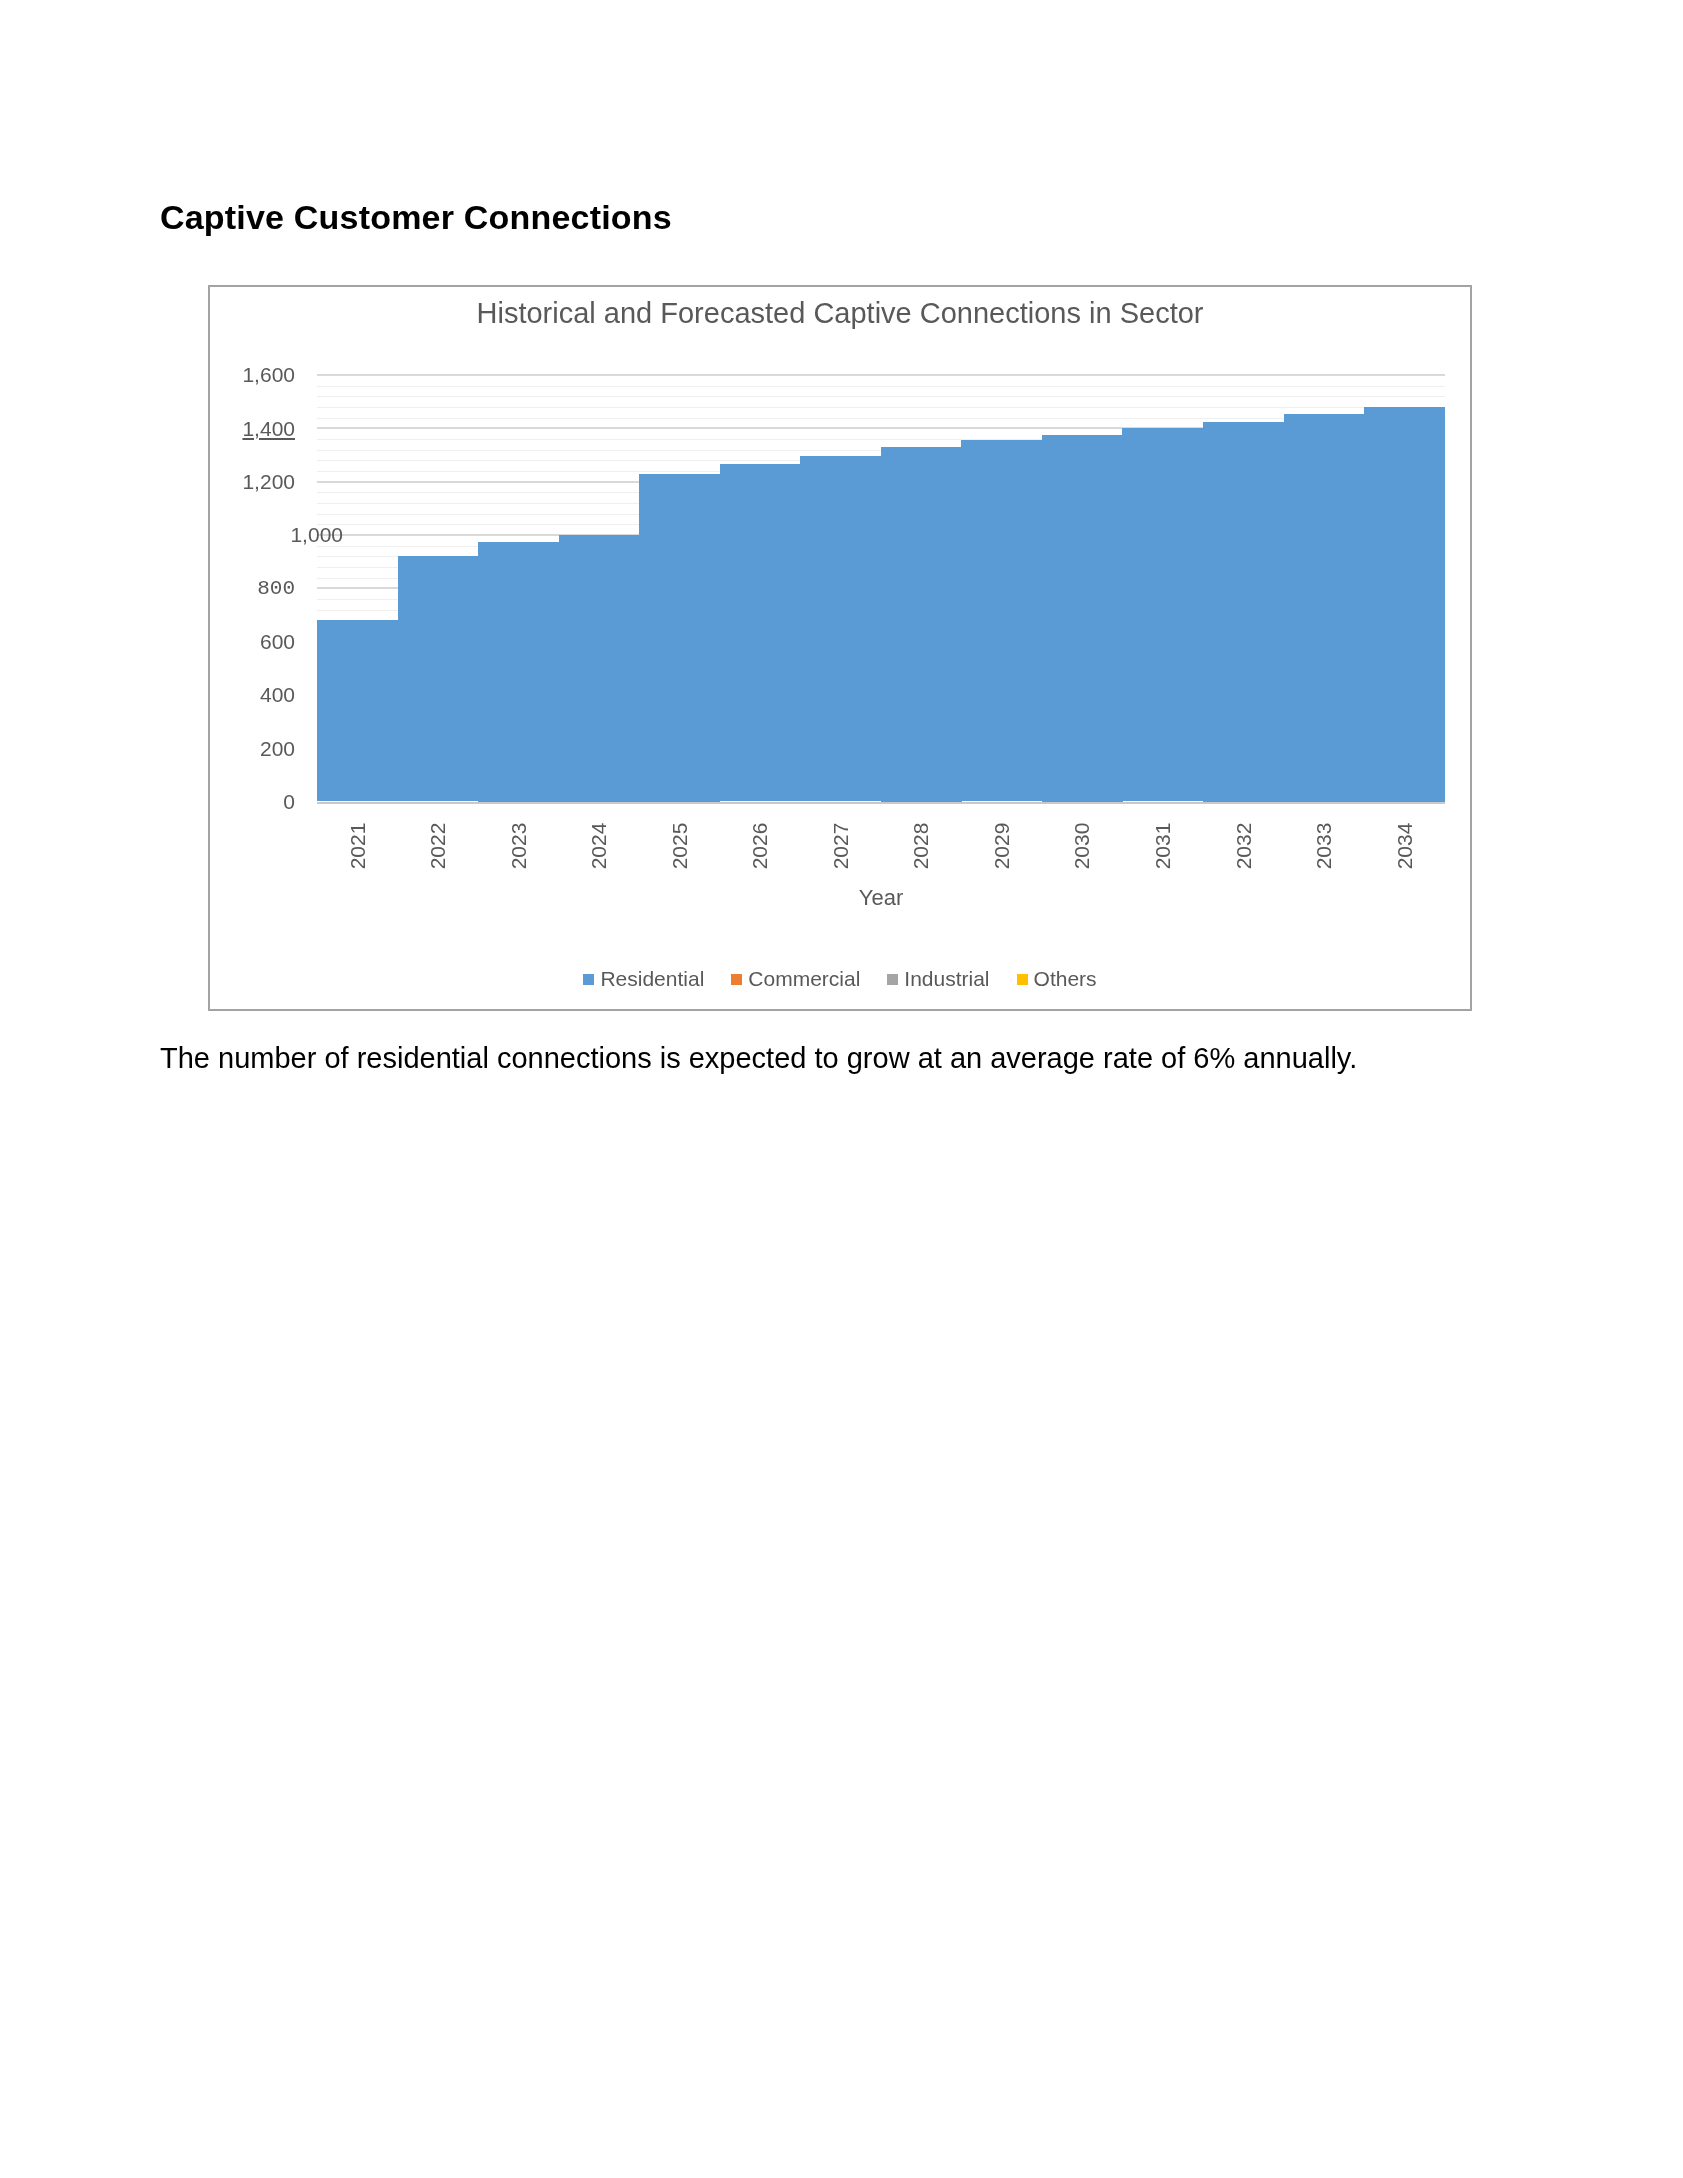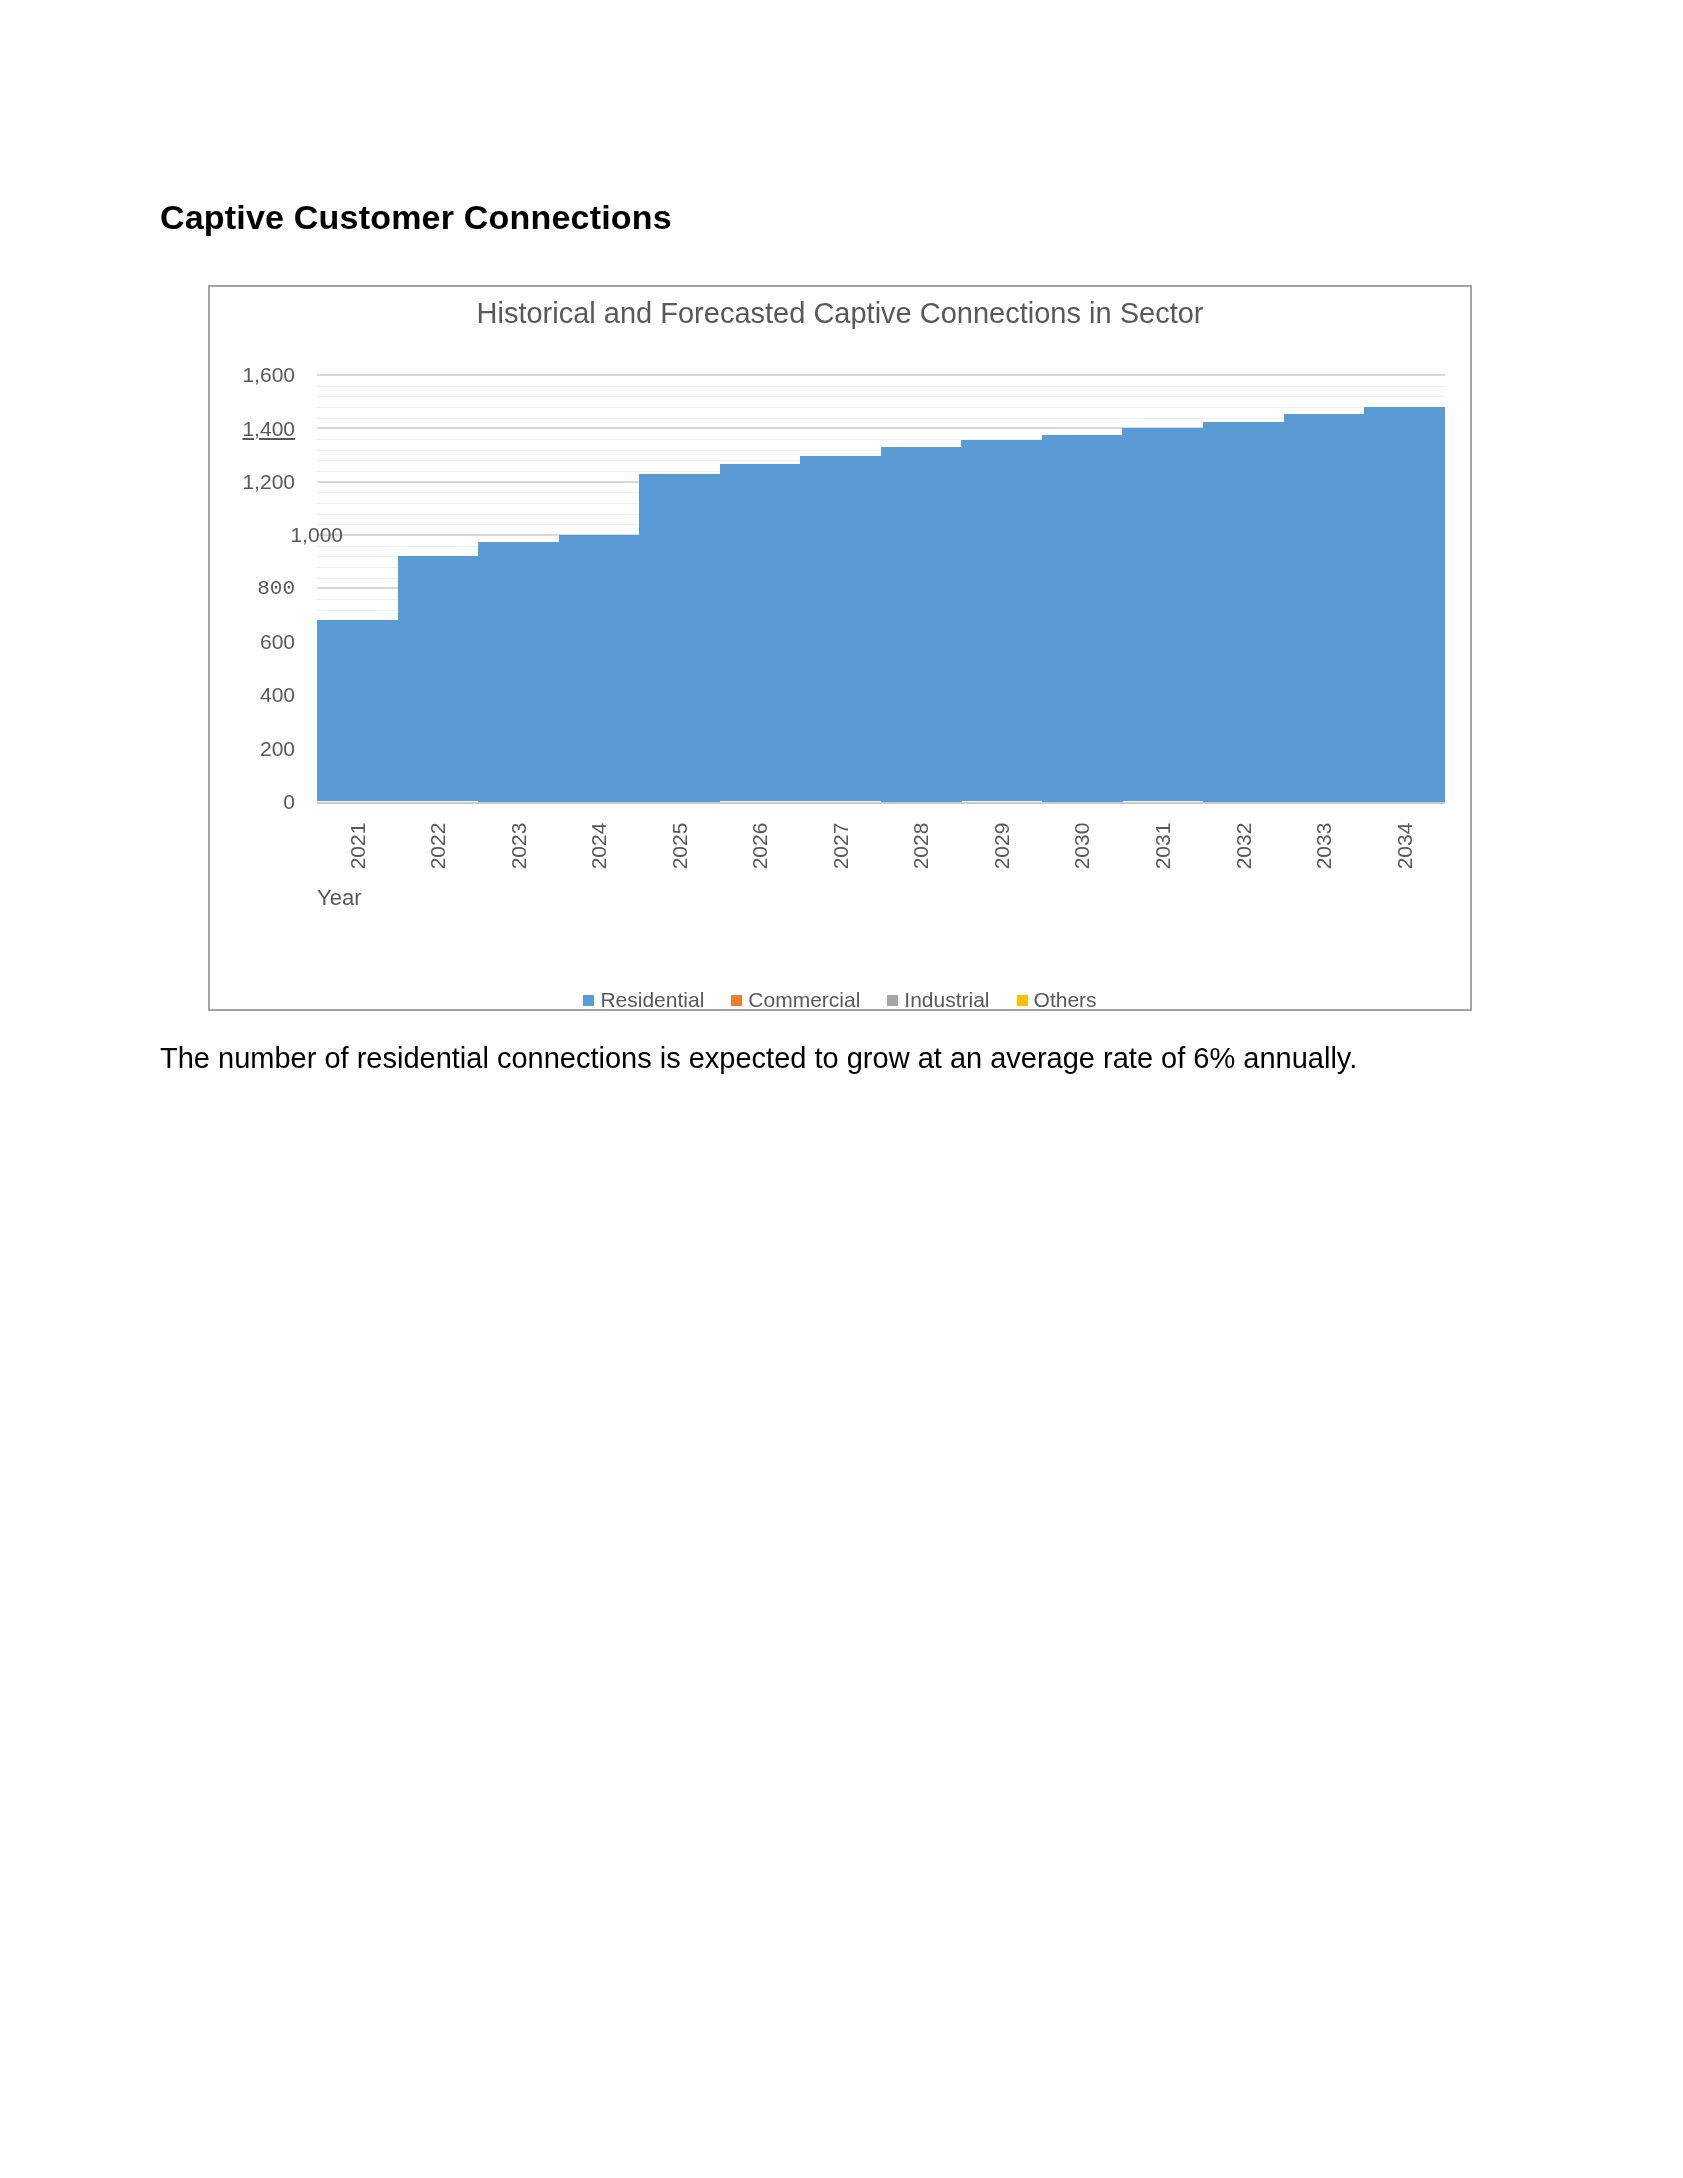--- a/index.html
+++ b/index.html
@@ -29,24 +29,24 @@
     position:absolute;left:0;width:85px;height:22px;line-height:22px;
     text-align:right;font-size:21px;color:#595959;
   }
   .x-tick{
     position:absolute;width:69px;height:22px;line-height:22px;
     text-align:center;font-size:21px;color:#595959;
     transform:rotate(-90deg);
   }
   .x-axis-title{
     position:absolute;left:107px;top:598px;width:1128px;
-    text-align:left;font-size:22px;color:#595959;
+    text-align:center;font-size:22px;color:#595959;
   }
   .legend{
-    position:absolute;left:0;top:702px;width:100%;
+    position:absolute;left:0;top:681px;width:100%;
     display:flex;justify-content:center;align-items:center;gap:27px;
   }
   .legend-item{display:flex;align-items:center;}
   .legend-swatch{width:11px;height:11px;margin-right:6px;flex:0 0 auto;}
   .legend-label{font-size:21px;color:#595959;line-height:22px;}
 
   .body-paragraph{
     position:absolute;left:160px;top:1040px;width:1332px;margin:0;
     font-size:29px;line-height:37px;color:#000000;
   }

